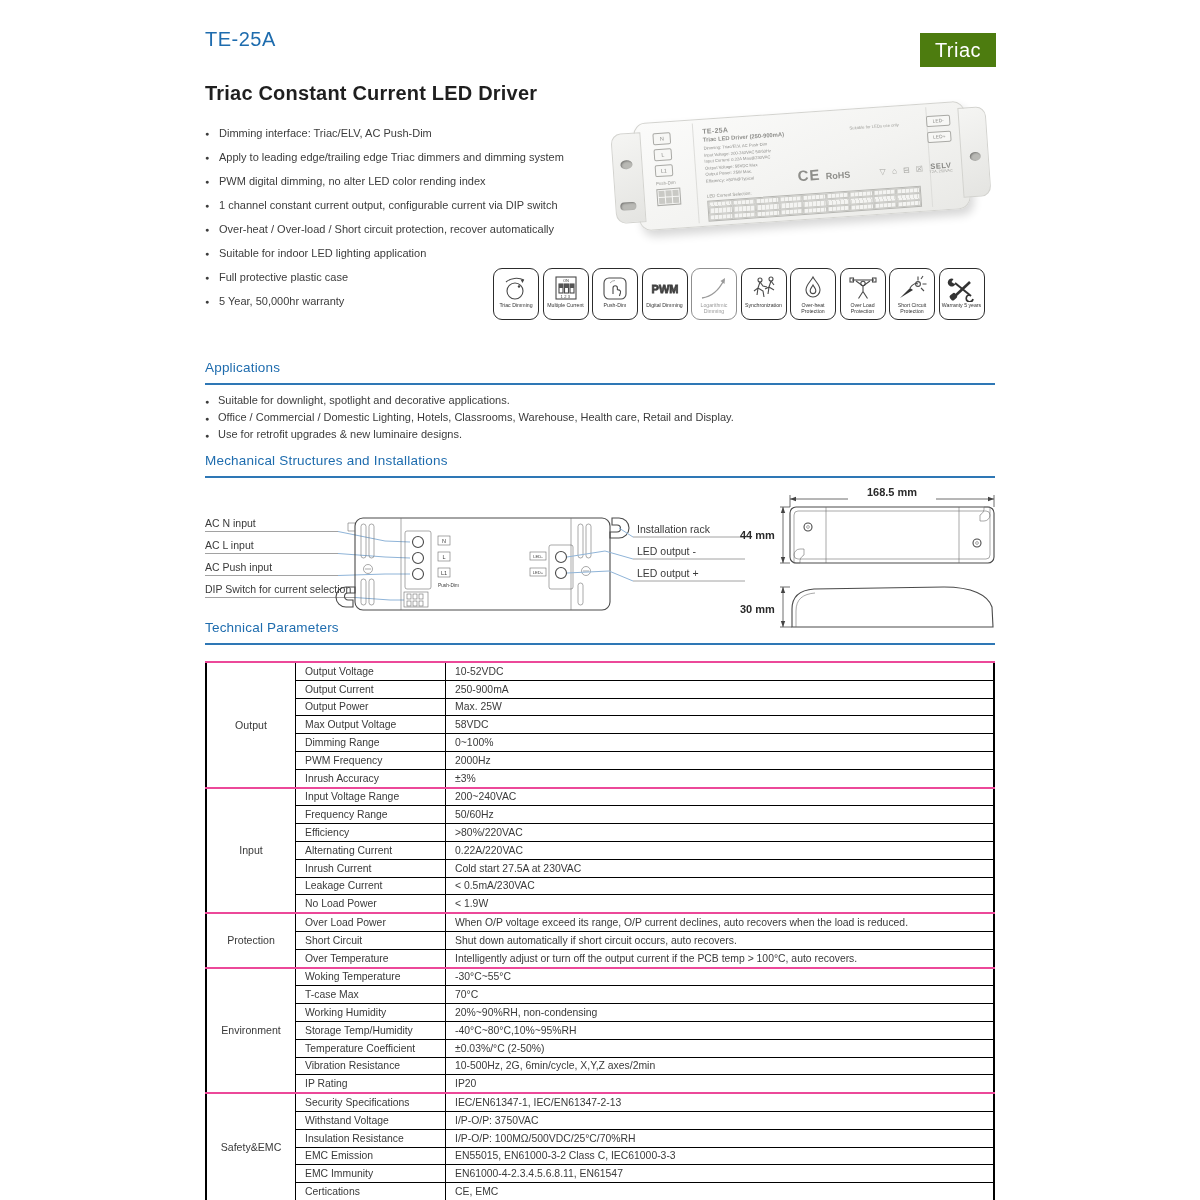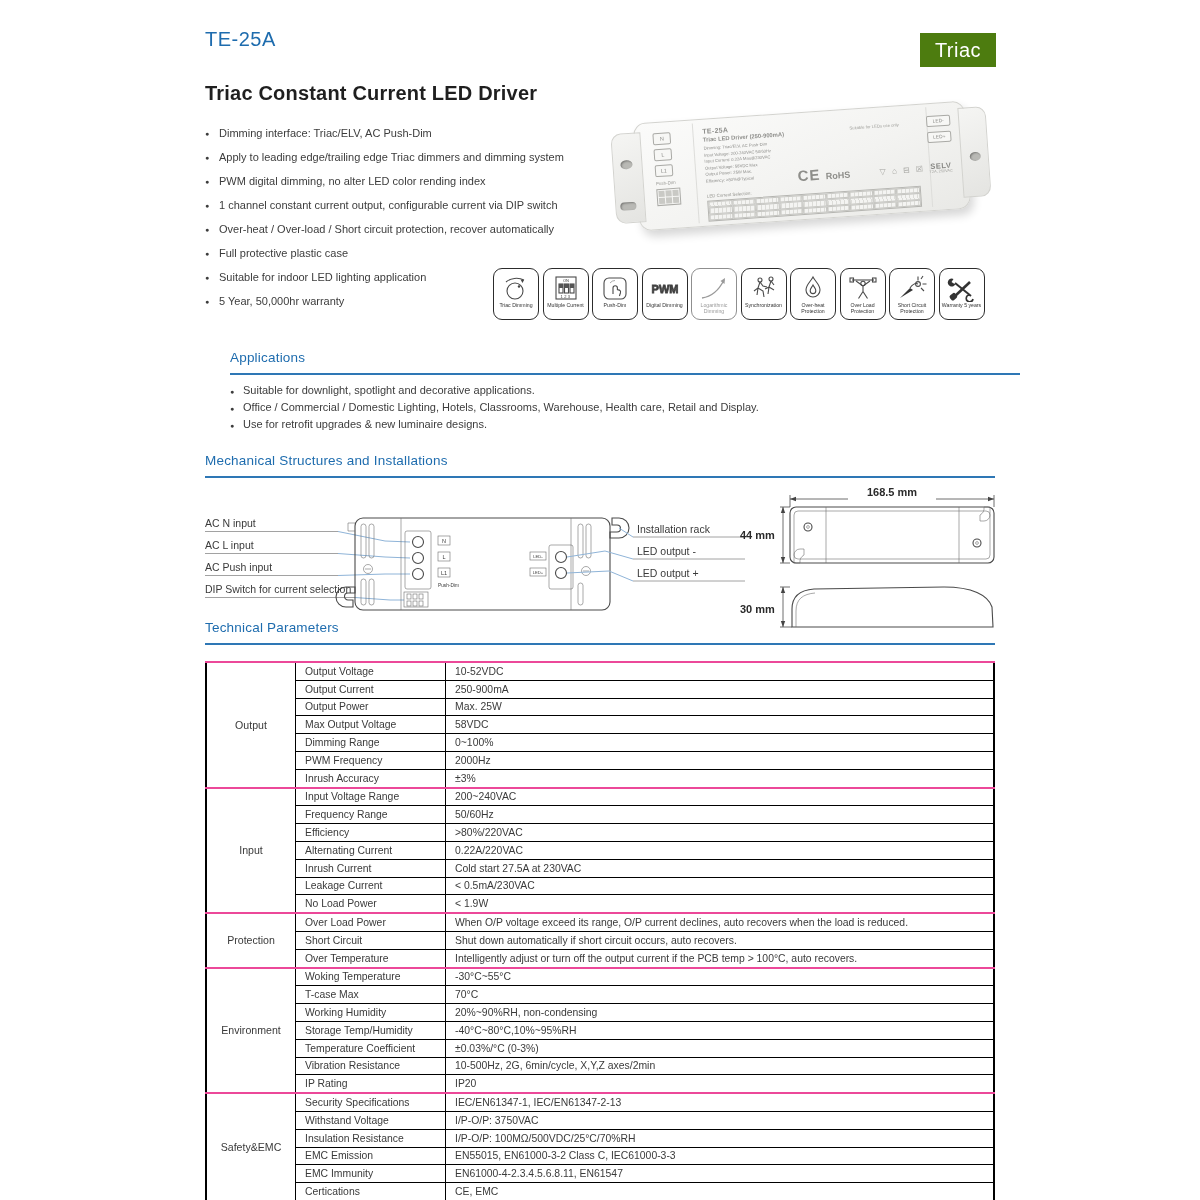--- a/index.html
+++ b/index.html
@@ -51,21 +51,21 @@
   #badges{left:493px;top:268px;display:flex;gap:3.5px;}
   .badge{width:46px;height:52px;border:1.6px solid #2c2c2c;border-radius:9px;background:#fff;display:flex;flex-direction:column;align-items:center;justify-content:flex-start;padding-top:6px;box-sizing:border-box;}
   .badge svg{display:block;}
   .cap{font-size:5.2px;line-height:1.15;text-align:center;color:#333;margin-top:1px;}
   .badge.muted{border-color:#8f8f8f;}
   .badge.muted .cap{color:#9a9a9a;}
 
   
   .sec h2{margin:0;font-size:13.5px;font-weight:normal;color:#1e6cae;letter-spacing:0.2px;}
   .rule{height:2px;background:#2e77b5;margin-top:8px;}
-  #applications{left:205px;top:350px;width:790px;margin-left:25px;}
+  #applications{left:205px;top:360px;width:790px;}
   #applications .li{position:relative;padding-left:13px;font-size:11px;line-height:17px;color:#3c3c3c;white-space:nowrap;}
   #applications .lis{margin-top:7px;}
   #mechanical{left:205px;top:453px;width:790px;}
   #technical{left:205px;top:620px;width:790px;}
 
   
   svg text{font-family:"Liberation Sans",sans-serif;fill:#3a3a3a;}
   .lead{stroke:#8fb4d8;stroke-width:1;fill:none;}
   .uline{stroke:#8a8a8a;stroke-width:0.8;}
   .draw{stroke:#4a4a4a;stroke-width:1.1;fill:none;}
@@ -86,22 +86,22 @@
 <div class="abs" id="model-title">TE-25A</div>
 <div class="abs" id="brand-logo">Triac</div>
 <div class="abs" id="subtitle">Triac Constant Current LED Driver</div>
 
 <div class="abs" id="features">
   <div class="li">Dimming interface: Triac/ELV, AC Push-Dim</div>
   <div class="li">Apply to leading edge/trailing edge Triac dimmers and dimming system</div>
   <div class="li">PWM digital dimming, no alter LED color rending index</div>
   <div class="li">1 channel constant current output, configurable current via DIP switch</div>
   <div class="li">Over-heat / Over-load / Short circuit protection, recover automatically</div>
+  <div class="li">Suitable for indoor LED lighting application</div>
   <div class="li">Full protective plastic case</div>
-  <div class="li">Suitable for indoor LED lighting application</div>
   <div class="li">5 Year, 50,000hr warranty</div>
 </div>
 
 <div class="abs" id="photo">
   <div class="pbody">
     <div class="tab tab-l">
       <div class="hole" style="left:7px;top:26px;width:12px;height:9px;"></div>
       <div class="hole" style="left:4px;top:68px;width:16px;height:8px;border-radius:4px;"></div>
     </div>
     <div class="tab tab-r">
@@ -492,21 +492,21 @@
       <tr>
           <td class="param">Working Humidity</td>
           <td>20%~90%RH, non-condensing</td>
         </tr>
       <tr>
           <td class="param">Storage Temp/Humidity</td>
           <td>-40°C~80°C,10%~95%RH</td>
         </tr>
       <tr>
           <td class="param">Temperature Coefficient</td>
-          <td>±0.03%/°C (0-3%)</td>
+          <td>±0.03%/°C (2-50%)</td>
         </tr>
       <tr>
           <td class="param">Vibration Resistance</td>
           <td>10-500Hz, 2G, 6min/cycle, X,Y,Z axes/2min</td>
         </tr>
       <tr>
           <td class="param">IP Rating</td>
           <td>IP20</td>
         </tr>
 

